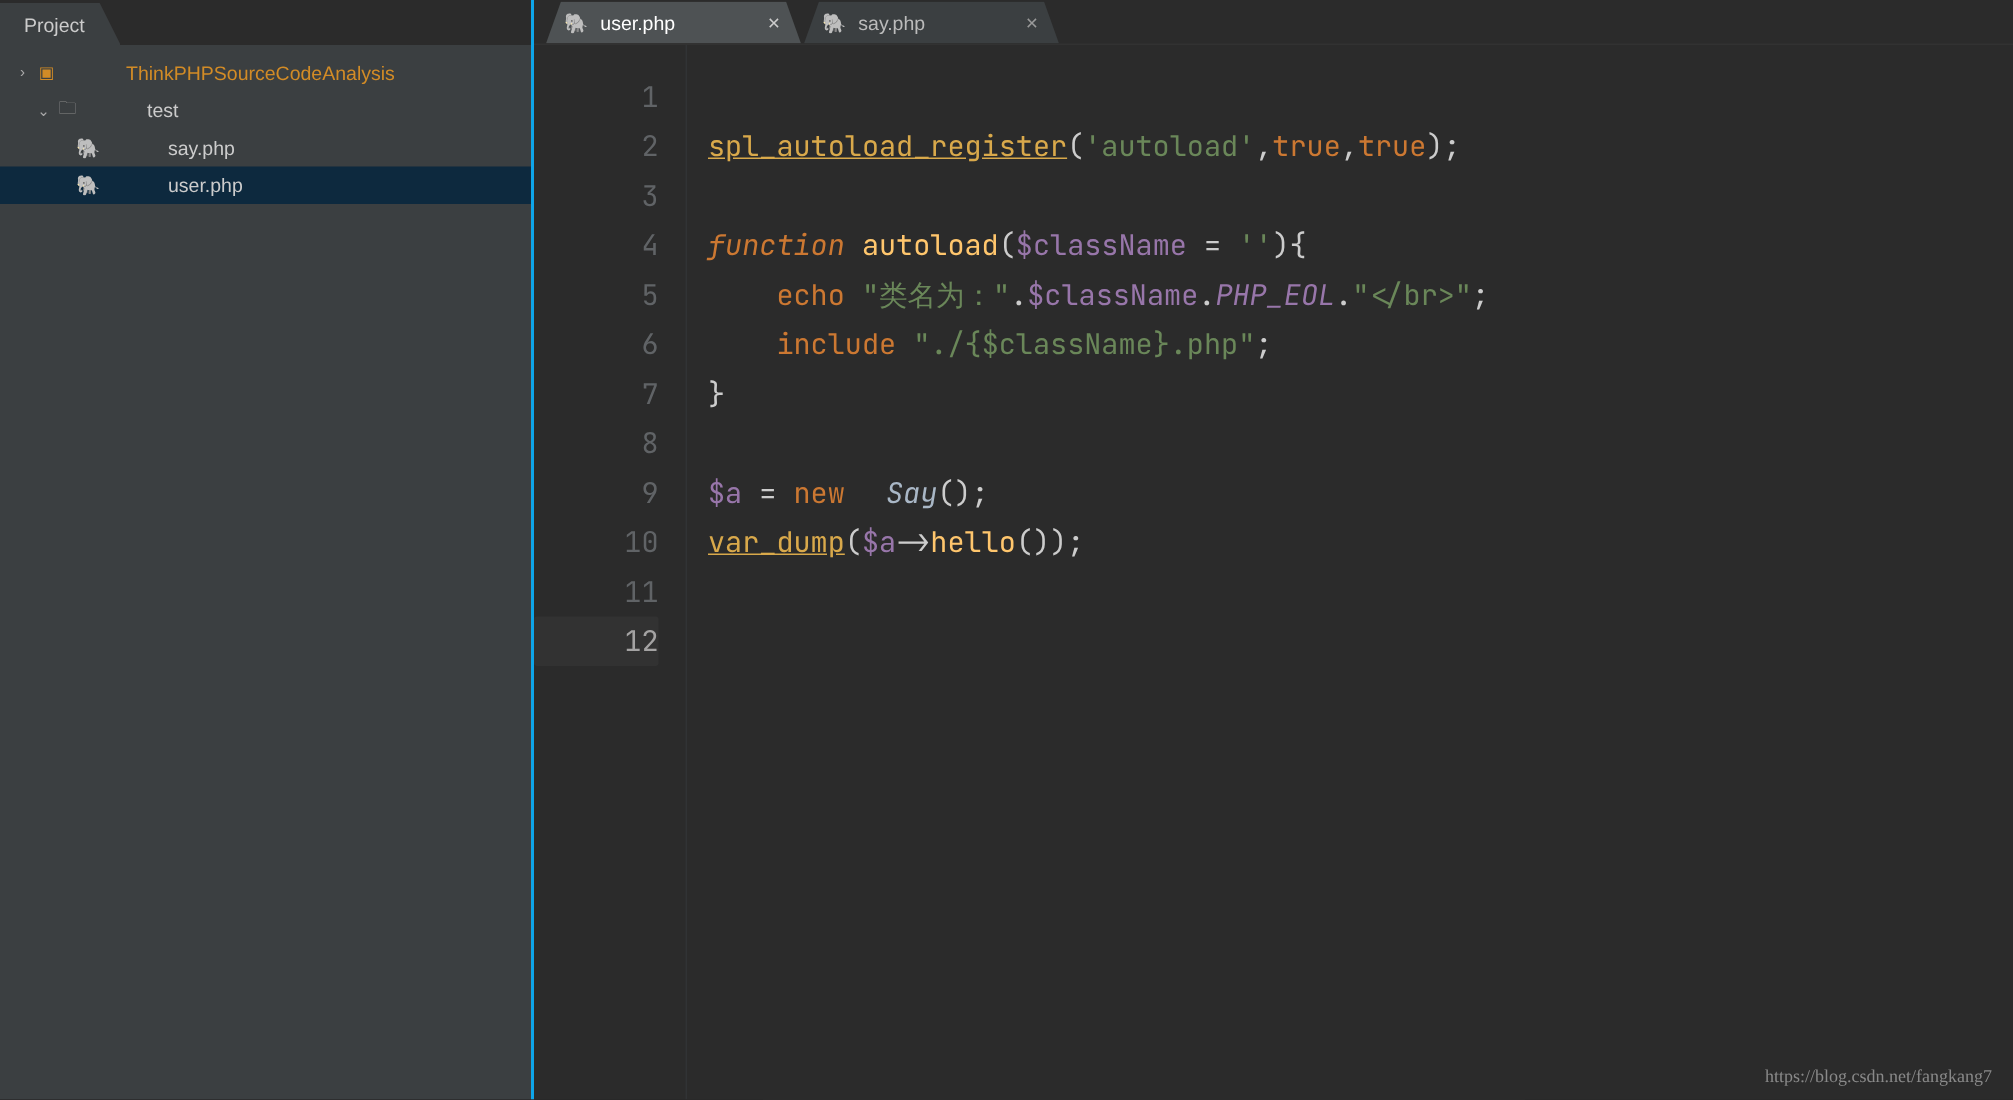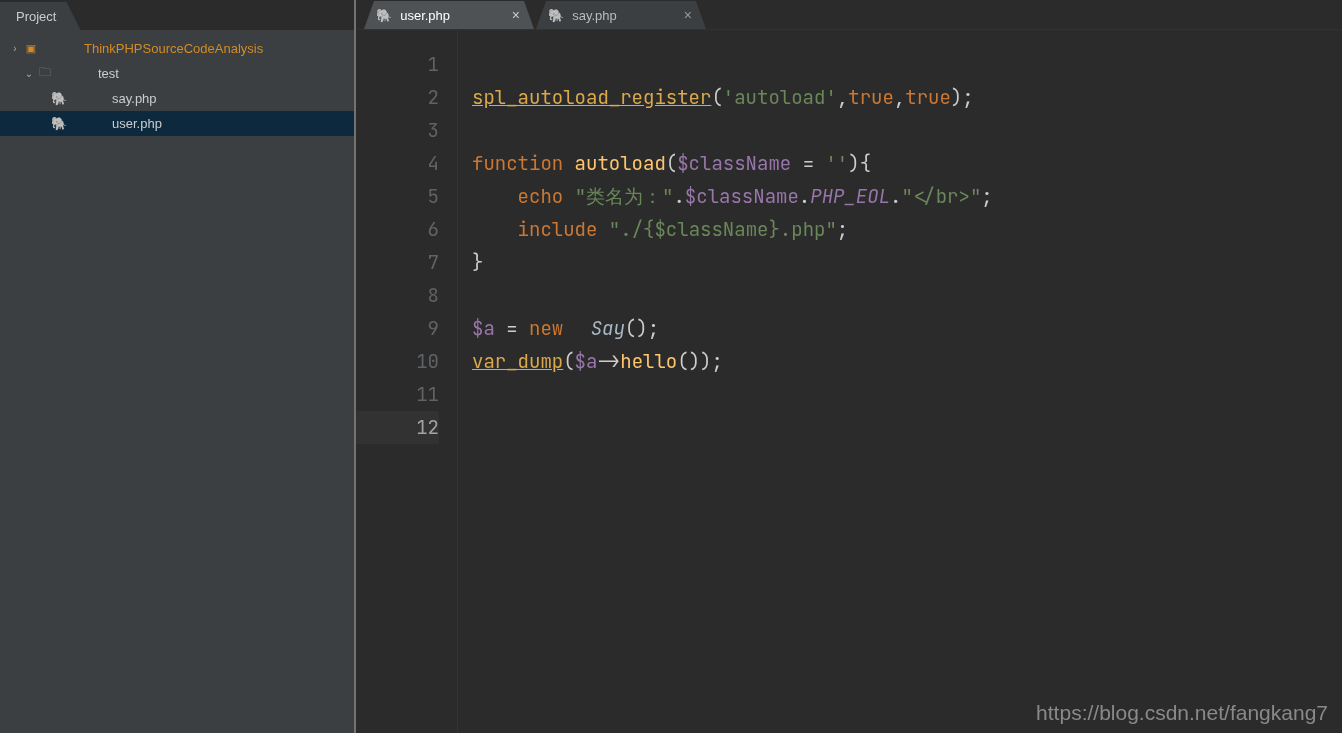--- a/index.html
+++ b/index.html
@@ -1,20 +1,20 @@
 <!DOCTYPE html>
 <html><head>
 <meta charset="utf-8">
 <style>
   * { margin:0; padding:0; box-sizing:border-box; }
   html,body { width:1342px; height:733px; font-family:"Segoe UI",Arial,sans-serif; background:#2b2b2b; color:#bbb; overflow:hidden; }
   .app { display:flex; width:100%; height:100%; }
 
   
-  .sidebar { width:356px; background:#3b3f41; border-right:2px solid #737373; display:flex; flex-direction:column; }
+  .sidebar { width:356px; background:#3b3f41; border-right:2px solid #0ea5e9; display:flex; flex-direction:column; }
   .sidebar-tabs { height:30px; display:flex; align-items:flex-end; background:#2b2b2b; }
   .sidebar-tab { position:relative; height:28px; padding:0 24px 0 16px; display:flex; align-items:center; font-size:13px; color:#ccc; background:#3b3f41; clip-path:polygon(0 0, calc(100% - 14px) 0, 100% 100%, 0 100%); }
   .project-tree { flex:1 1 auto; padding-top:6px; font-size:13px; }
   .tree-row { display:flex; align-items:center; height:25px; cursor:pointer; }
   .tree-row.selected { background:#0d293e; }
   .tree-arrow { width:14px; display:inline-flex; justify-content:center; color:#aaa; font-size:10px; }
   .tree-icon { width:18px; display:inline-flex; justify-content:center; margin-right:4px; }
   .tree-label { color:#ccc;margin-left:40px; }
   .tree-label.orange { color:#d28b26; }
   .indent-0{ padding-left:8px; }
@@ -32,29 +32,29 @@
   .editor-body { flex:1 1 auto; display:flex; font-family:"Consolas","JetBrains Mono",monospace; font-size:19px; line-height:33px; position:relative; }
   .gutter { width:102px; text-align:right; color:#606366; padding:18px 18px 0 0; background:#2b2b2b; user-select:none; border-right:1px solid #313335;}
   .gutter .ln{ height:33px; }
   .gutter .ln.current{ background:#323232; color:#a4a3a3; border-radius:2px; }
   .code { flex:1 1 auto; padding:18px 0 0 14px; color:#d0d0d0; position:relative;}
   .code-line { height:33px; white-space:pre; }
   .tag-open{ color:#d9a94b; }
   .fn-call{ color:#d9a94b;text-decoration:underline; }
   .str{ color:#6a8759; }
   .kw{ color:#cc7832; }
-  .kw-it{ color:#cc7832; }
+  .kw-it{ color:#cc7832; font-style:italic; }
   .fn-name{ color:#ffc66d;text-align:center; }
   .var{ color:#9876aa; }
   .const{ color:#9876aa; font-style:italic; }
   .cls{ color:#a9b7c6; font-style:italic;margin-left:16px; }
   .punct{ color:#cccccc; }
   .op{ color:#cccccc; }
 
-  .watermark { position:absolute; right:14px; bottom:8px; color:#9a9a9a; font-size:21px; font-family:Liberation Sans, sans-serif; opacity:0.85; }
+  .watermark { position:absolute; right:14px; bottom:8px; color:#9a9a9a; font-size:12px; font-family:Liberation Serif, serif; opacity:0.85; }
 
   
   .php-elephant{ color:#6b7ec8; font-size:13px; }
   .folder-ico{ color:#878787; font-size:12px; }
   .proj-ico{ color:#d28b26; font-size:11px; }
 </style>
 </head>
 <body>
 
 <div class="app">

